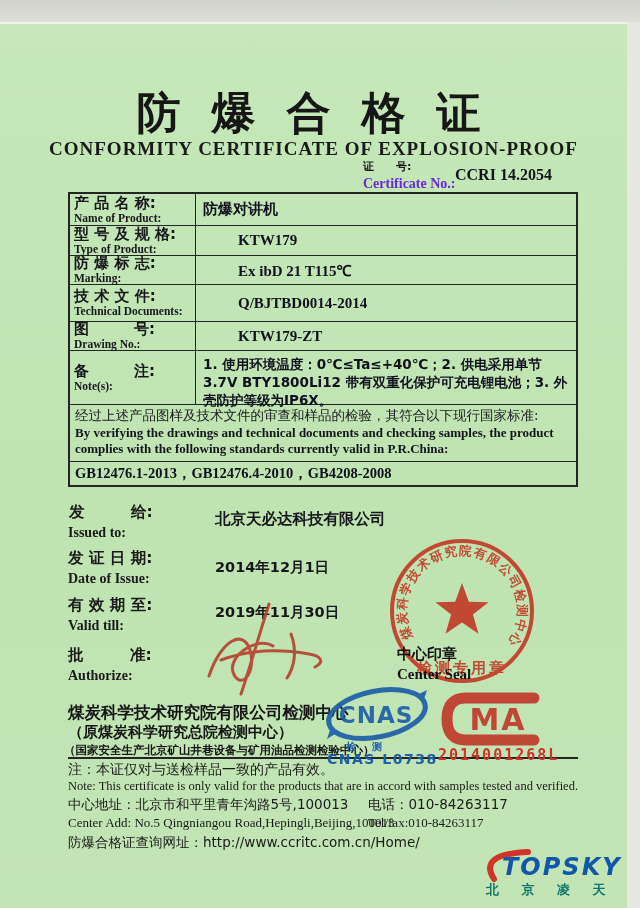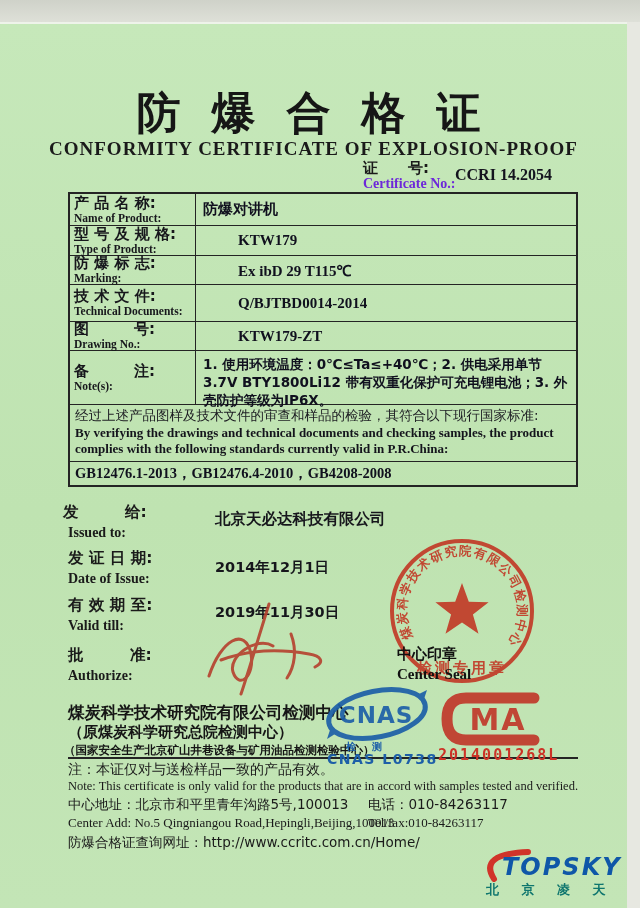--- a/index.html
+++ b/index.html
@@ -13,21 +13,21 @@
     background:linear-gradient(180deg,#c6e8ba 0%, #bfe3b1 55%, #c3e5b6 100%);
     box-shadow:inset 0 2px 0 #eef3ea; }
   .abs { position:absolute; }
 
   .title-cn { left:0; top:84px; width:627px; text-align:center;
     font-family:"Liberation Serif", serif; font-weight:bold; font-size:44px;
     letter-spacing:10px; color:#161616; }
   .title-en { left:0; top:138px; width:627px; text-align:center;
     font-family:Liberation Serif, serif; font-weight:bold; font-size:19px;
     letter-spacing:1px; color:#1a1a1a; }
-  .certno-cn { left:363px; top:159px; font-size:15px; font-weight:bold; color:#1a1a1a; }
+  .certno-cn { left:363px; top:159px; font-size:11px; font-weight:bold; color:#1a1a1a; }
   .certno-en { left:363px; top:176px; font-family:"Liberation Serif", serif; font-weight:bold; font-size:14px; color:#6d28d9; }
   .certno-val { left:455px; top:166px; font-family:"Liberation Serif", serif; font-weight:bold; font-size:16px; color:#14141e; }
 
   .cert-table { position:absolute; left:68px; top:192px; width:510px;
     border:2px solid #242424; color:#17171c; }
   .t-row { display:flex; border-bottom:1.5px solid #242424; }
   .t-row:last-child { border-bottom:none; }
   .t-label { width:126px; border-right:1.5px solid #242424; padding:1px 4px; display:flex; flex-direction:column; justify-content:center; }
   .t-label .cn { font-size:15px; font-weight:bold; line-height:1.15; white-space:nowrap; }
   .t-label .en { font-family:"Liberation Serif", serif; font-weight:bold; font-size:11.5px; line-height:1.1; white-space:nowrap; }
@@ -96,21 +96,21 @@
         <span class="cn">型 号 及 规 格:</span>
         <span class="en">Type of Product:</span>
       </div>
       <div class="t-value serifv">KTW179</div>
     </div>
     <div class="t-row" style="height:29px">
       <div class="t-label">
         <span class="cn">防 爆 标 志:</span>
         <span class="en">Marking:</span>
       </div>
-      <div class="t-value serifv">Ex ibD 29 T115℃</div>
+      <div class="t-value serifv">Ex ibD 21 T115℃</div>
     </div>
     <div class="t-row" style="height:37px">
       <div class="t-label">
         <span class="cn">技 术 文 件:</span>
         <span class="en">Technical Documents:</span>
       </div>
       <div class="t-value serifv">Q/BJTBD0014-2014</div>
     </div>
     <div class="t-row" style="height:29px">
       <div class="t-label">
@@ -126,21 +126,21 @@
       </div>
       <div class="t-value small">1. 使用环境温度：0℃≤Ta≤+40℃；2. 供电采用单节3.7V BTY1800Li12 带有双重化保护可充电锂电池；3. 外壳防护等级为IP6X。</div>
     </div>
     <div class="t-full" style="min-height:57px">
       <div class="cn">经过上述产品图样及技术文件的审查和样品的检验，其符合以下现行国家标准:</div>
       <div class="en">By verifying the drawings and technical documents and checking samples, the product complies with the following standards currently valid in P.R.China:</div>
     </div>
     <div class="t-standards" style="height:23px">GB12476.1-2013，GB12476.4-2010，GB4208-2008</div>
   </div>
 
-  <div class="abs field-cn" style="left:63px;top:502px">发　　　给:</div>
+  <div class="abs field-cn" style="left:69px;top:502px">发　　　给:</div>
   <div class="abs field-en" style="left:68px;top:525px">Issued to:</div>
   <div class="abs field-val" style="left:215px;top:509px;font-size:15.5px">北京天必达科技有限公司</div>
 
   <div class="abs field-cn" style="left:68px;top:548px">发 证 日 期:</div>
   <div class="abs field-en" style="left:68px;top:571px">Date of Issue:</div>
   <div class="abs field-val" style="left:215px;top:558px">2014年12月1日</div>
 
   <div class="abs field-cn" style="left:68px;top:595px">有 效 期 至:</div>
   <div class="abs field-en" style="left:68px;top:618px">Valid till:</div>
   <div class="abs field-val" style="left:215px;top:603px">2019年11月30日</div>

